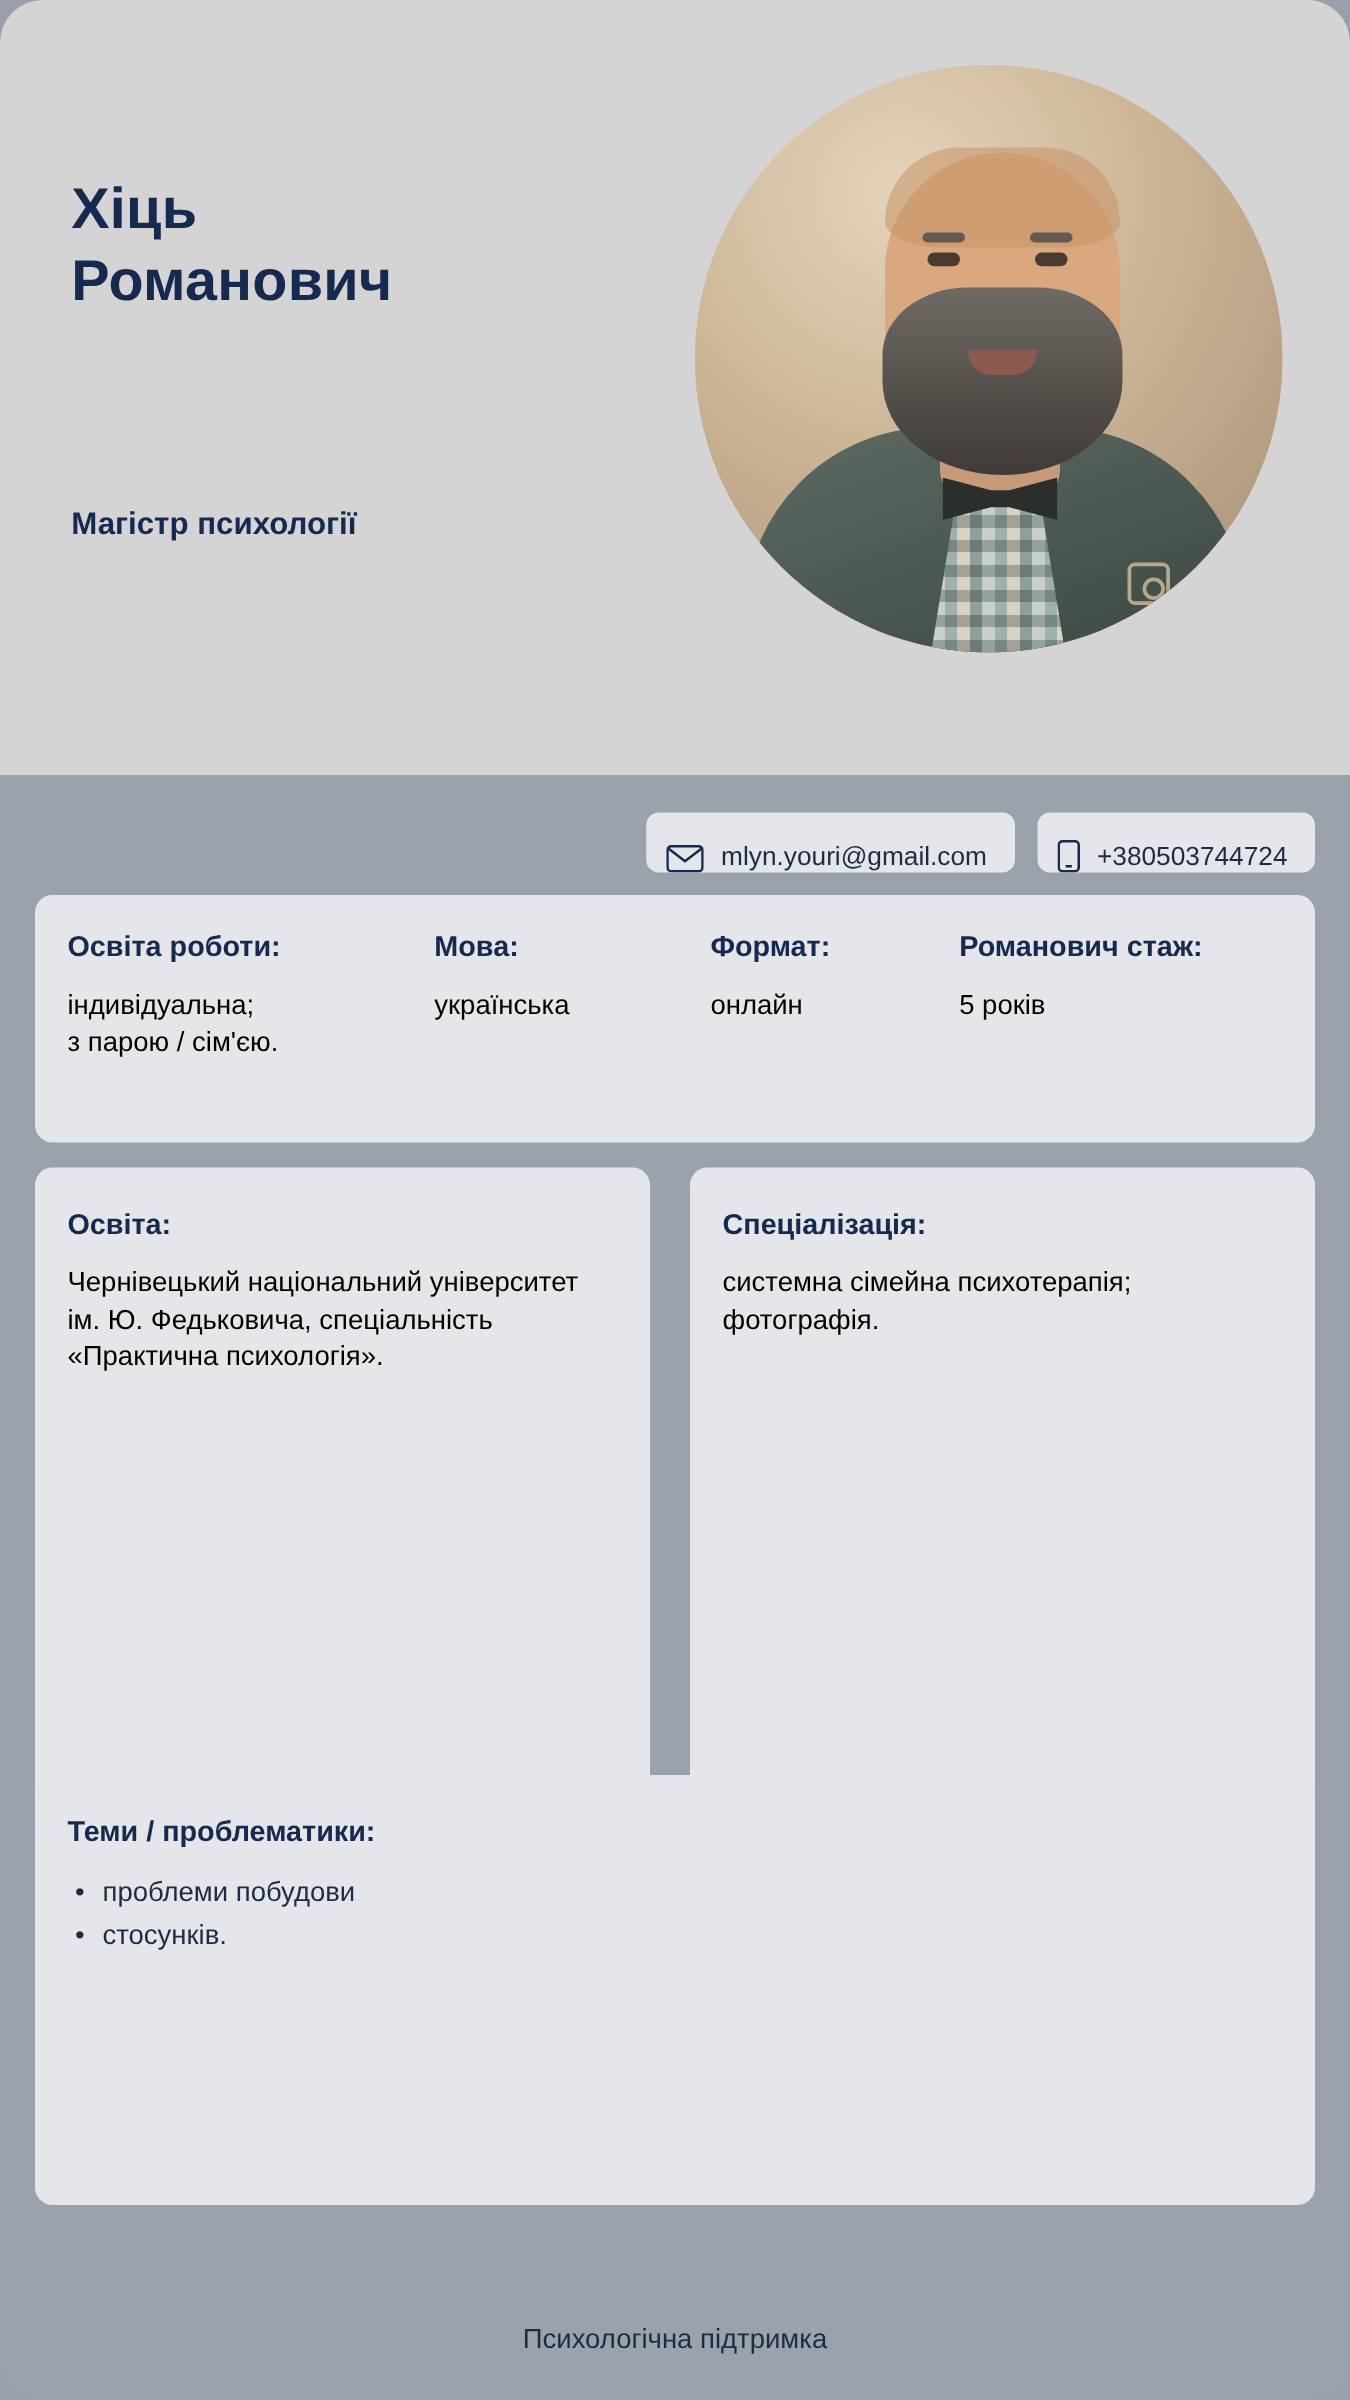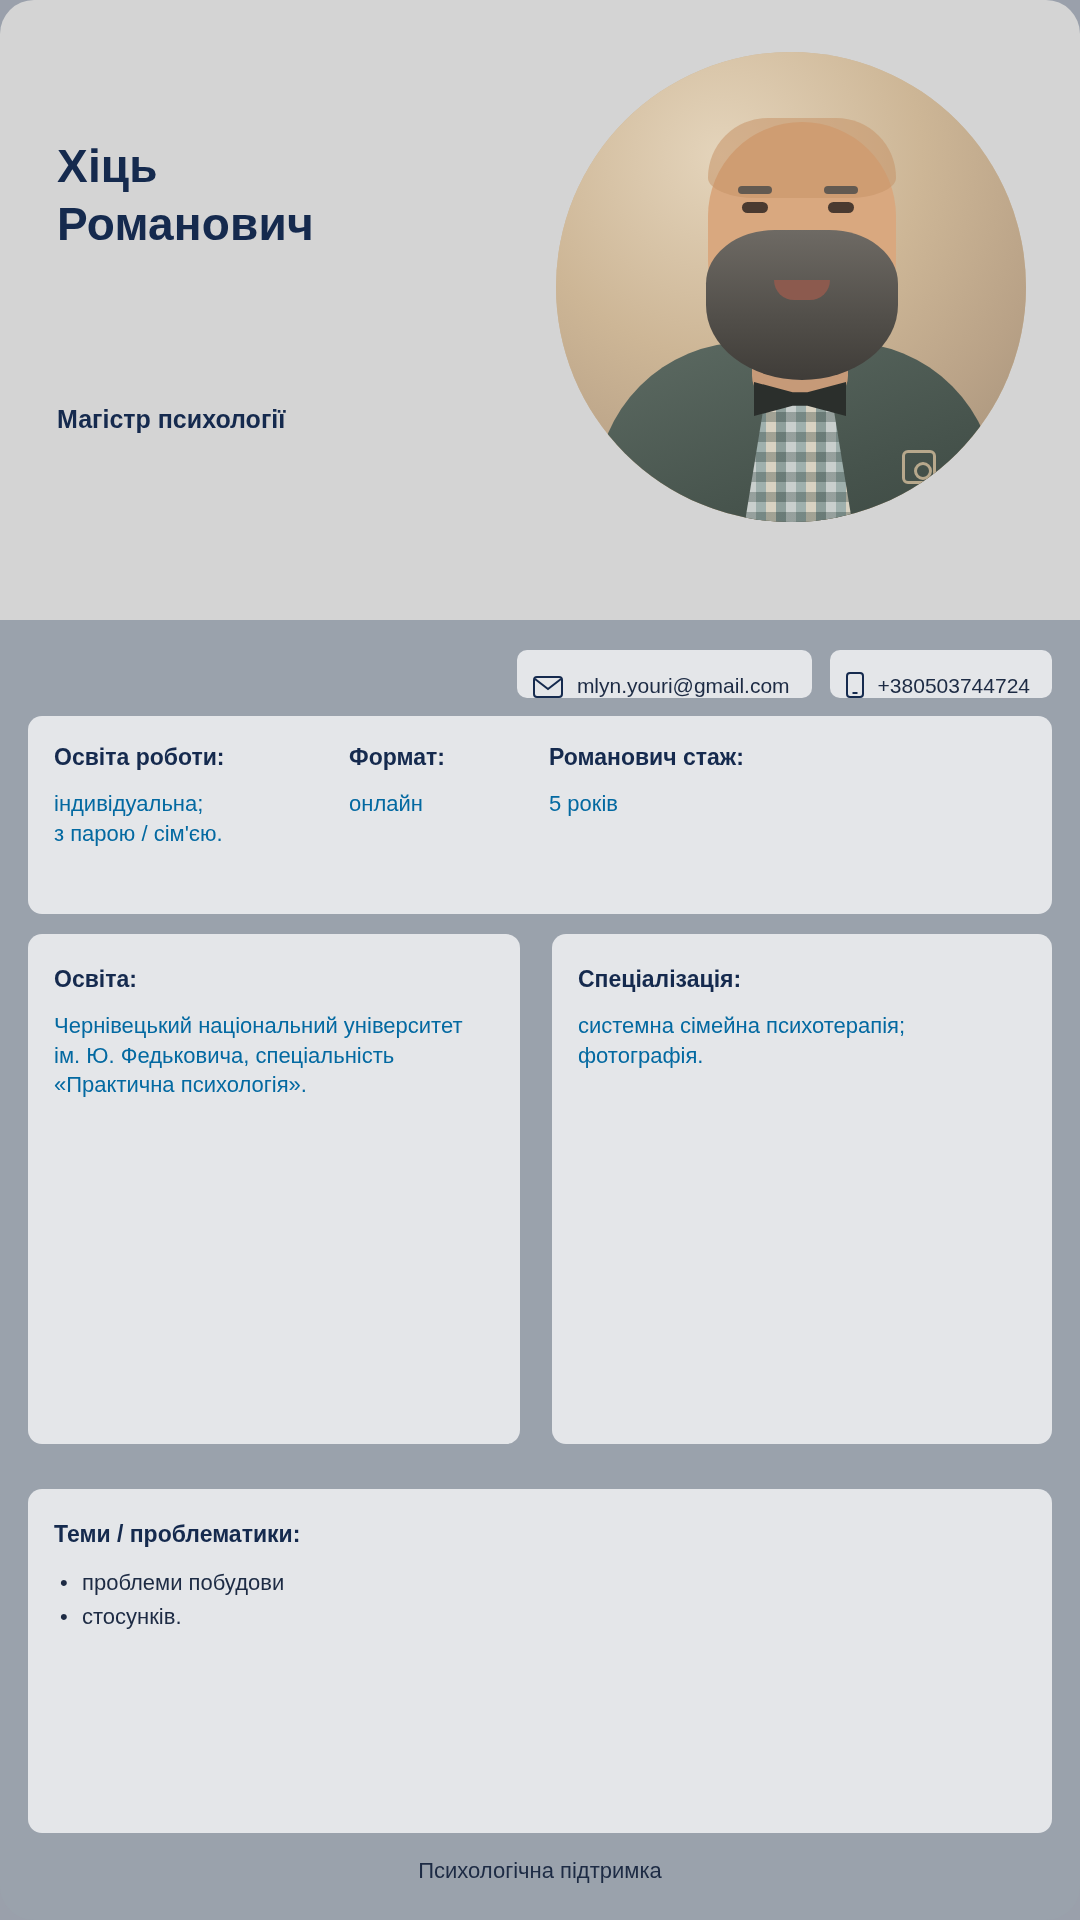--- a/index.html
+++ b/index.html
@@ -195,37 +195,37 @@
     padding: 32px 26px;
   }
   .panel-title {
     font-size: 23px;
     font-weight: bold;
     color: #152a4e;
     margin-bottom: 18px;
   }
   .panel-text {
     font-size: 22px;
-    color: #0369a1;
+    color: #000000;
     line-height: 1.35;
     white-space: pre-line;
   }
 
   #p-top { left: 28px; top: 716px; width: 1024px; height: 198px; padding: 28px 26px; }
   .top-cols { display: flex; }
   .top-col { padding-right: 20px; }
   .top-col.c0 { width: 295px; }
   .top-col.c1 { width: 222px; }
   .top-col.c2 { width: 200px; }
   .top-col.c3 { width: 260px; }
 
   #p-edu  { left: 28px;  top: 934px; width: 492px; height: 510px; }
   #p-spec { left: 552px; top: 934px; width: 500px; height: 510px; }
   #p-top  { }
-  #p-themes { left: 28px; top: 1489px; width: 1024px; height: 344px; }
+  #p-themes { left: 28px; top: 1420px; width: 1024px; height: 344px; }
 
   .bullets { margin: 0; padding-left: 28px; }
   .bullets li {
     font-size: 22px;
     color: #1d2b44;
     line-height: 1.55;
     list-style: none;
     position: relative;
   }
   .bullets li::before {
@@ -296,20 +296,24 @@
     </div>
   </div>
 
   <div class="panel" id="p-top">
     <div class="top-cols">
       <div class="top-col c0">
         <div class="panel-title">Освіта роботи:</div>
         <div class="panel-text">індивідуальна;
 з парою / сім'єю.</div>
       </div>
+      <div class="top-col c1">
+        <div class="panel-title">Мова:</div>
+        <div class="panel-text">українська</div>
+      </div>
       <div class="top-col c2">
         <div class="panel-title">Формат:</div>
         <div class="panel-text">онлайн</div>
       </div>
       <div class="top-col c3">
         <div class="panel-title">Романович стаж:</div>
         <div class="panel-text">5 років</div>
       </div>
     </div>
   </div>

